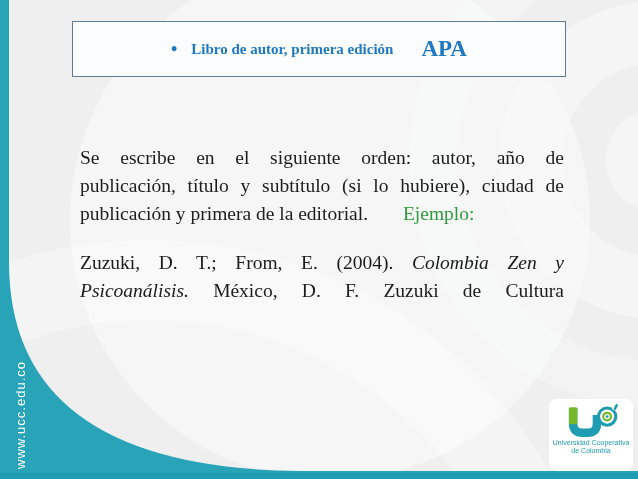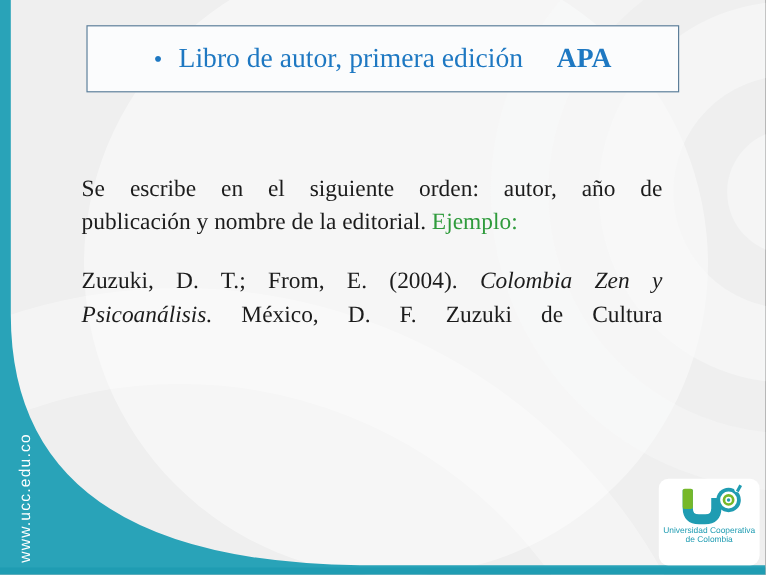--- a/index.html
+++ b/index.html
@@ -13,34 +13,34 @@
   .bg-svg{position:absolute;left:0;top:0;width:638px;height:479px;}
 
   
   .title-box{
     position:absolute;left:72px;top:21px;width:494px;height:56px;
     background:#fbfcfd;border:1px solid #5c7e99;
     display:flex;align-items:center;justify-content:center;
     box-sizing:border-box;
   }
   .title-bullet{color:#1e78c2;font-size:18px;font-weight:bold;margin-right:14px;line-height:1;}
-  .title-text{color:#1e78c2;font-size:23px;font-weight:normal;white-space:nowrap;}
+  .title-text{color:#1e78c2;font-size:15px;font-weight:bold;white-space:nowrap;}
   .title-badge{color:#1e78c2;font-size:23px;font-weight:bold;margin-left:28px;text-align:center;}
 
   
   .body-text{
-    position:absolute;left:68px;top:144px;width:484px;
+    position:absolute;left:80px;top:144px;width:484px;
     font-size:19.5px;color:#1c1c1c;
   }
   .para{margin:0 0 21px 0;}
   .line{line-height:28px;text-align:justify;white-space:normal;}
   .line.just{text-align-last:justify;}
   .seg-normal{}
   .seg-italic{font-style:italic;}
-  .seg-green{color:#2f9b3c;}
+  .seg-green{color:#2f9b3c;margin-left:30px;}
 
   
   .website{
     position:absolute;left:13px;bottom:10px;
     writing-mode:vertical-rl;transform:rotate(180deg);
     color:#ffffff;
     font-family:"Liberation Sans","DejaVu Sans",sans-serif;
     font-size:13px;letter-spacing:1px;
   }
 
@@ -79,21 +79,22 @@
 
   <div class="title-box">
     <span class="title-bullet">•</span>
     <span class="title-text">Libro de autor, primera edición</span>
     <span class="title-badge">APA</span>
   </div>
 
   <div class="body-text" id="body-text">
       <div class="para">
         <div class="line just"><span class="seg-normal">Se escribe en el siguiente orden: autor, año de</span></div>
-        <div class="line"><span class="seg-normal">publicación y nombre de la editorial. </span><span class="seg-green">Ejemplo:</span></div>
+        <div class="line just"><span class="seg-normal">publicación, título y subtítulo (si lo hubiere), ciudad de</span></div>
+        <div class="line"><span class="seg-normal">publicación y primera de la editorial. </span><span class="seg-green">Ejemplo:</span></div>
       </div>
       <div class="para">
         <div class="line just"><span class="seg-normal">Zuzuki, D. T.; From, E. (2004). </span><span class="seg-italic">Colombia Zen y</span></div>
         <div class="line just"><span class="seg-italic">Psicoanálisis.</span><span class="seg-normal"> México, D. F. Zuzuki de Cultura</span></div>
       </div>
     </div>
 
   <div class="website">www.ucc.edu.co</div>
 
   <div class="logo-card">

